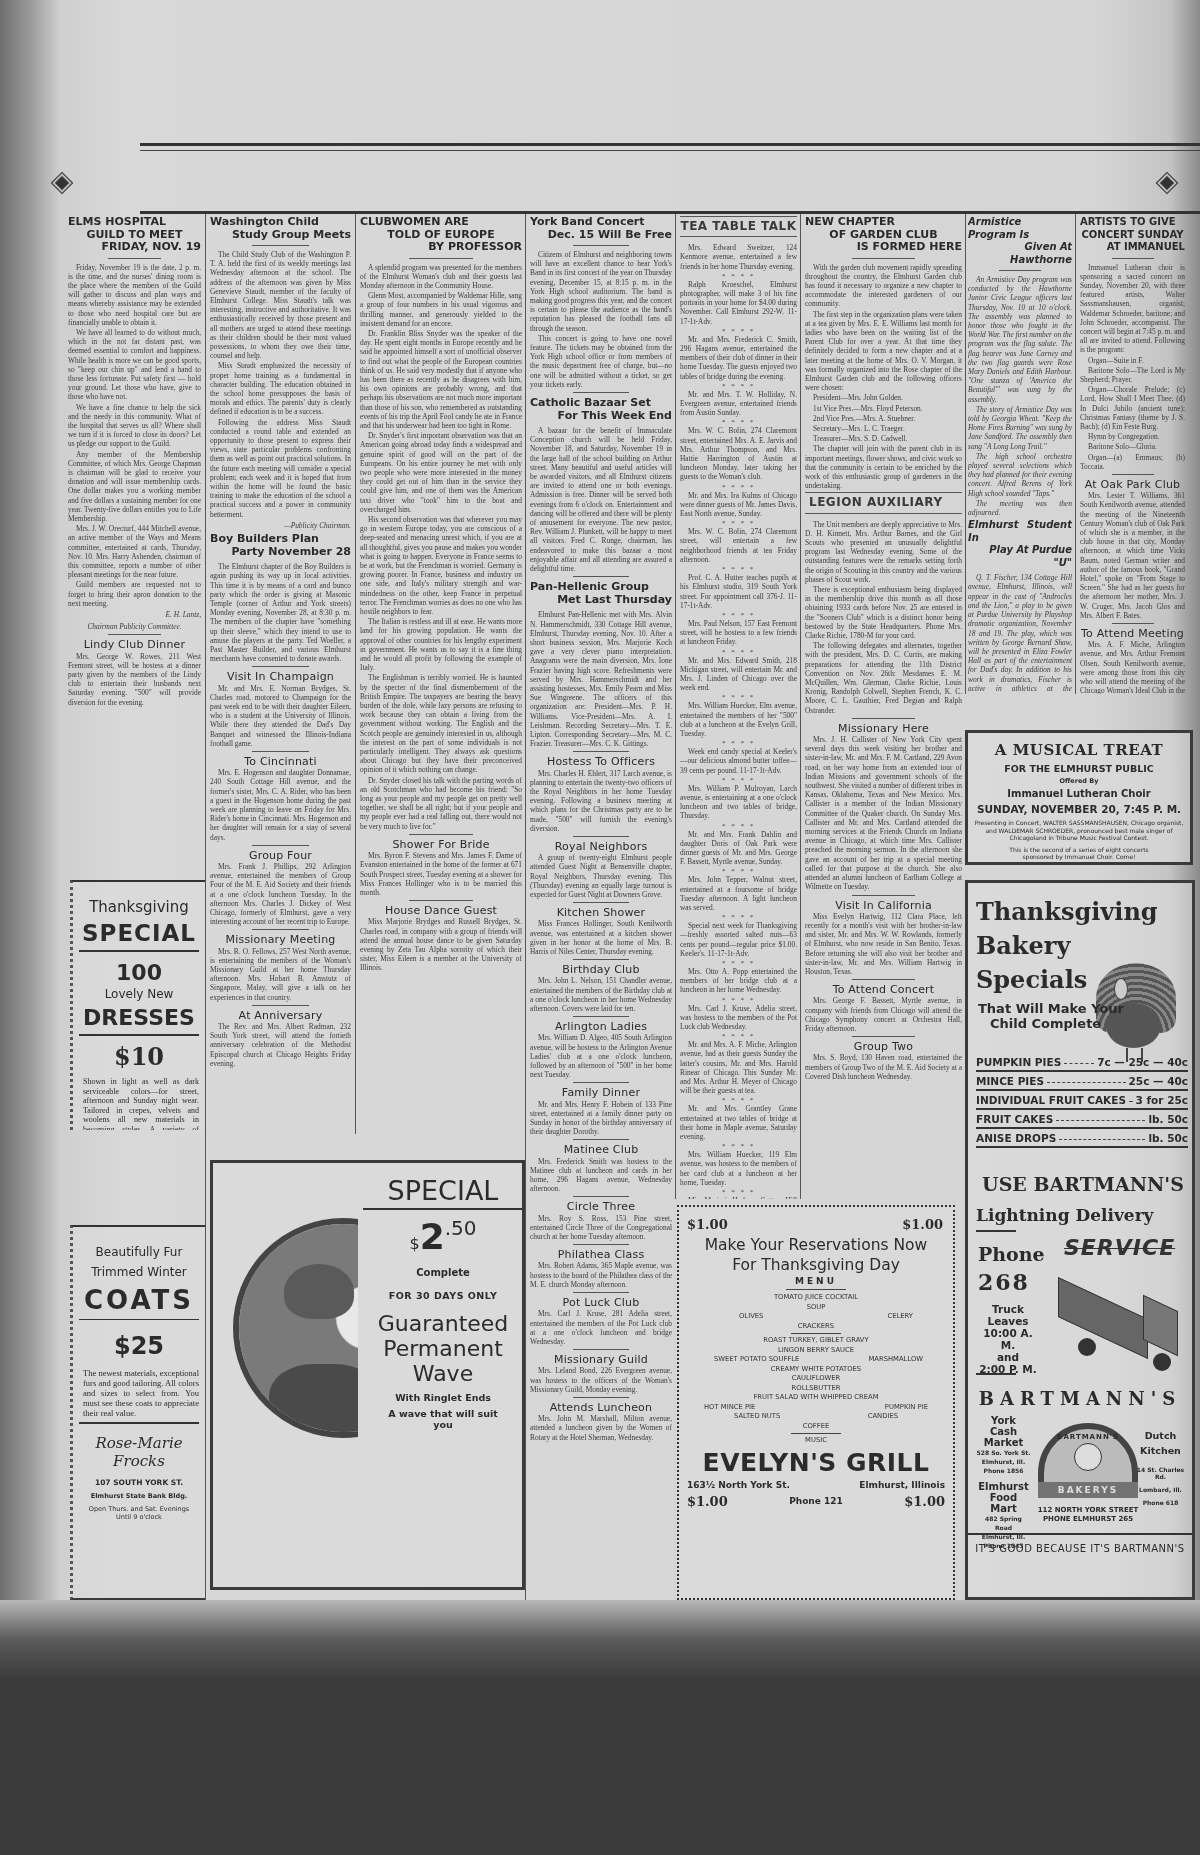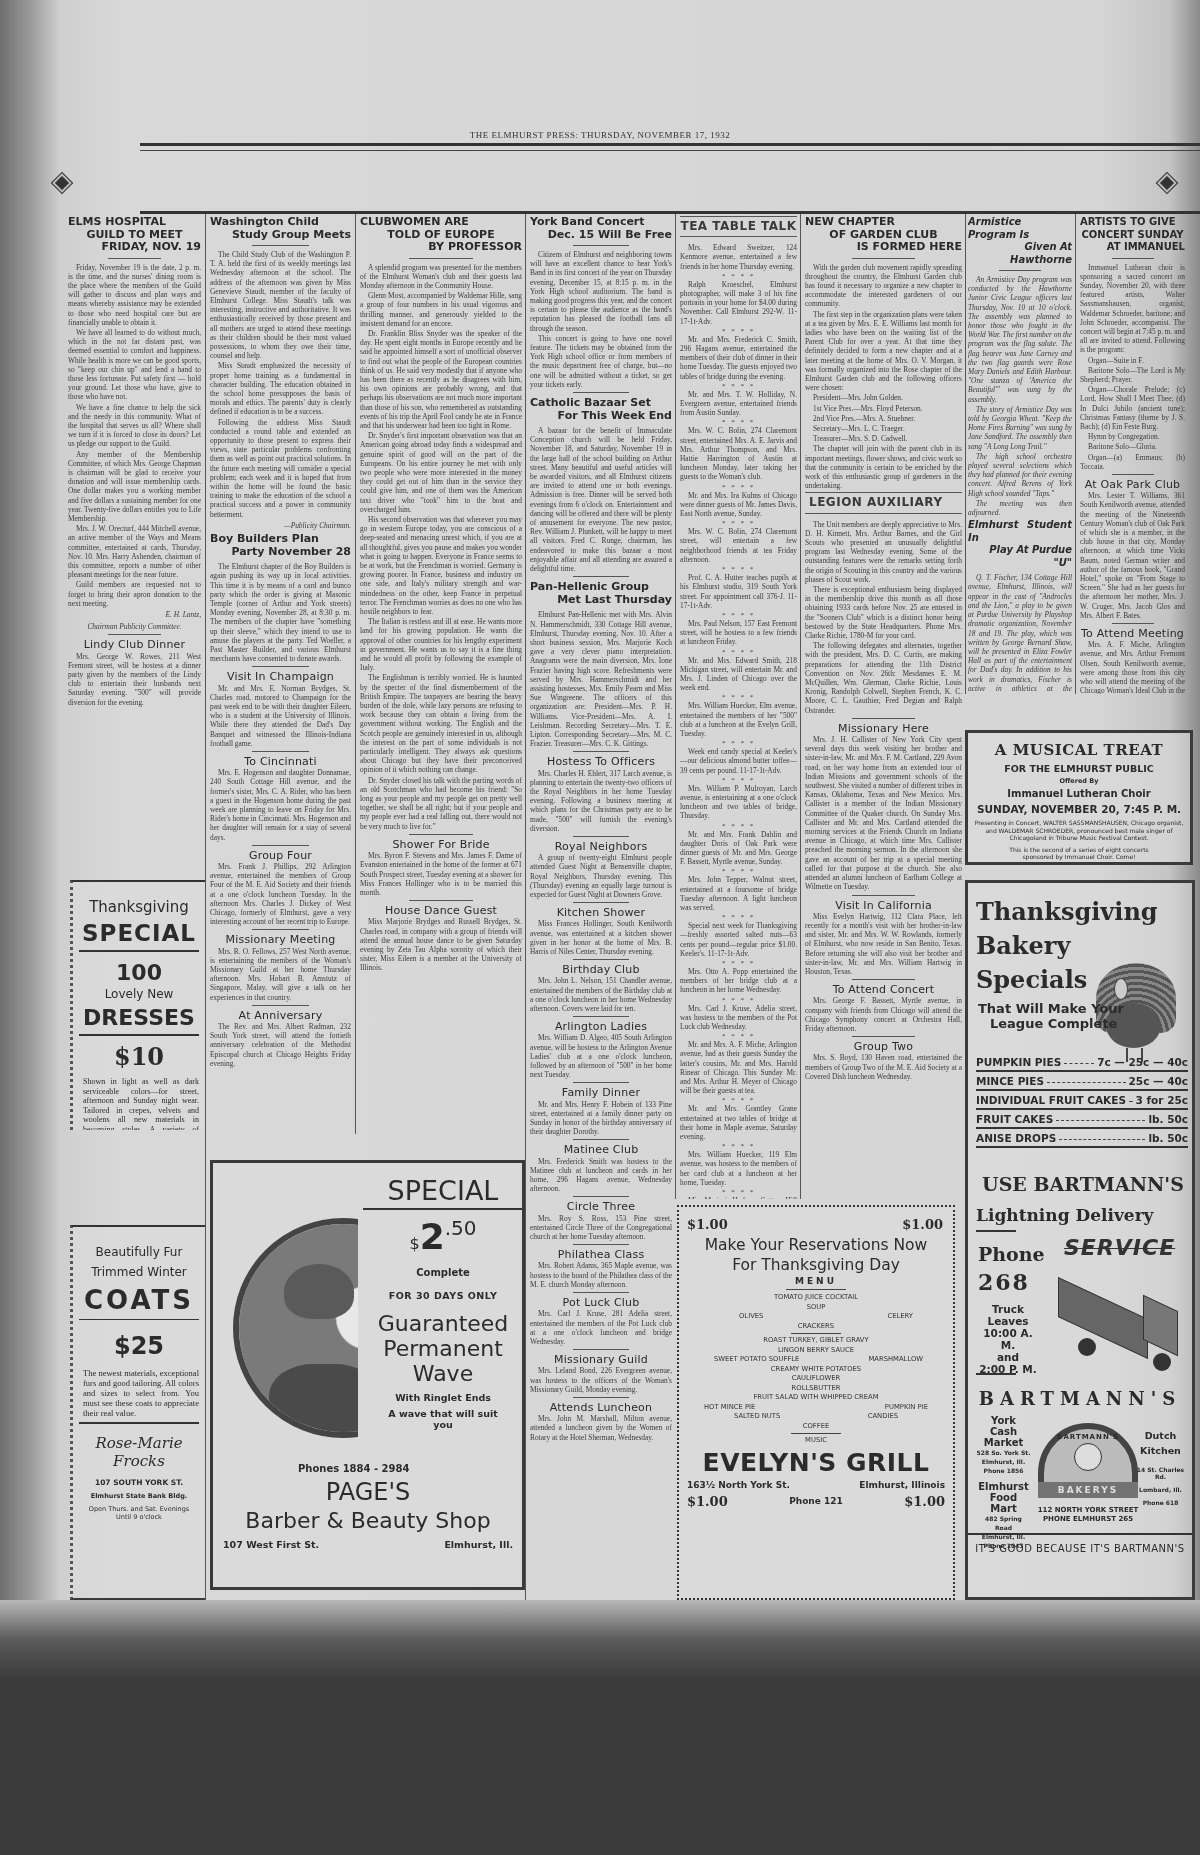--- a/index.html
+++ b/index.html
@@ -65,21 +65,20 @@
   .ad-line { height: 2px; background: #333; margin: 4px 6px; }
 
   .price-row { display: flex; justify-content: space-between; font-weight: bold; font-size: 10.5px; border-bottom: 2px solid #333; padding: 3px 0 2px; white-space: nowrap; overflow: hidden; }
   .price-row .dots { flex: 1; border-bottom: 1px dashed #444; margin: 0 3px 4px; }
 </style>
 </head>
 <body>
 
 <div class="page">
 
-  <div class="folio">THE ELMHURST PRESS: THURSDAY, NOVEMBER 17, 1932</div>
 
   <div class="rule-thick" style="top:143px;"></div>
   <div class="rule-thin" style="top:150px;"></div>
   <div class="rule-thick" style="top:211px;"></div>
 
   <div class="diamond" style="left:55px; top:176px;"></div>
   <div class="diamond" style="left:1160px; top:176px;"></div>
 
   <div class="col-rule" style="left:205px; height:1405px;"></div>
   <div class="col-rule" style="left:355px; height:920px;"></div>
@@ -201,29 +200,20 @@
         <span>$</span><span style="font-size:36px; font-weight:bold;">2</span><span style="font-size:20px; vertical-align:top;">.50</span>
       </div>
       <div class="c" style="font-size:10px; font-weight:bold; margin-top:10px;">Complete</div>
       <div class="c" style="font-size:9.5px; font-weight:bold; margin-top:12px; letter-spacing:0.5px;">FOR 30 DAYS ONLY</div>
       <div class="c" style="font-size:22px; margin-top:10px;">Guaranteed</div>
       <div class="c" style="font-size:22px;">Permanent</div>
       <div class="c" style="font-size:22px;">Wave</div>
       <div class="c" style="font-size:9.5px; font-weight:bold; margin-top:6px;">With Ringlet Ends</div>
       <div class="c" style="font-size:9.5px; font-weight:bold; margin-top:5px; padding:0 20px;">A wave that will suit you</div>
     </div>
-    <div style="position:absolute; left:0; top:300px; width:310px;">
-      <div style="font-size:10px; font-weight:bold; padding-left:85px;">Phones 1884 - 2984</div>
-      <div class="c" style="font-size:24px; margin-top:4px;">PAGE'S</div>
-      <div class="c" style="font-size:22px; margin-top:2px;">Barber &amp; Beauty Shop</div>
-      <div style="display:flex; justify-content:space-between; font-size:9.5px; font-weight:bold; padding:6px 10px 0 10px;">
-        <span>107 West First St.</span>
-        <span>Elmhurst, Ill.</span>
-      </div>
-    </div>
   </div>
 
   <div class="col" style="left:530px; width:142px; height:1390px;">
     <div class="hd">
       <span>York Band Concert</span>
       <span class="l2">Dec. 15 Will Be Free</span>
     </div>
     <div class="short-rule"></div>
     <div class="p">Citizens of Elmhurst and neighboring towns will have an excellent chance to hear York's Band in its first concert of the year on Thursday evening, December 15, at 8:15 p. m. in the York High school auditorium. The band is making good progress this year, and the concert is certain to please the audience as the band's reputation has pleased the football fans all through the season.</div>
     <div class="p">This concert is going to have one novel feature. The tickets may be obtained from the York High school office or from members of the music department free of charge, but—no one will be admitted without a ticket, so get your tickets early.</div>
@@ -490,21 +480,21 @@
     </div>
     <div style="position:absolute; right:14px; top:80px; width:92px; height:100px;">
       <div style="position:absolute; left:10px; top:0; width:80px; height:70px; border-radius:50% 50% 20% 20%; background:repeating-radial-gradient(circle at 50% 100%, #555 0 3px, #888 3px 6px);"></div>
       <div style="position:absolute; left:20px; top:40px; width:55px; height:45px; border-radius:50%; background:#555;"></div>
       <div style="position:absolute; left:28px; top:15px; width:14px; height:22px; border-radius:50%; background:#ccc; border:1px solid #444;"></div>
       <div style="position:absolute; left:40px; top:85px; width:2px; height:14px; background:#444;"></div>
       <div style="position:absolute; left:55px; top:85px; width:2px; height:14px; background:#444;"></div>
     </div>
     <div style="position:absolute; left:10px; top:118px; font-size:13px; font-weight:bold; line-height:15px;">
       <div>That Will Make Your</div>
-      <div style="padding-left:12px;">League Complete</div>
+      <div style="padding-left:12px;">Child Complete</div>
     </div>
     <div style="position:absolute; left:8px; top:170px; width:212px;">
       <div class="price-row">
           <span>PUMPKIN PIES</span>
           <span class="dots"></span>
           <span>7c — 25c — 40c</span>
         </div>
       <div class="price-row">
           <span>MINCE PIES</span>
           <span class="dots"></span>

